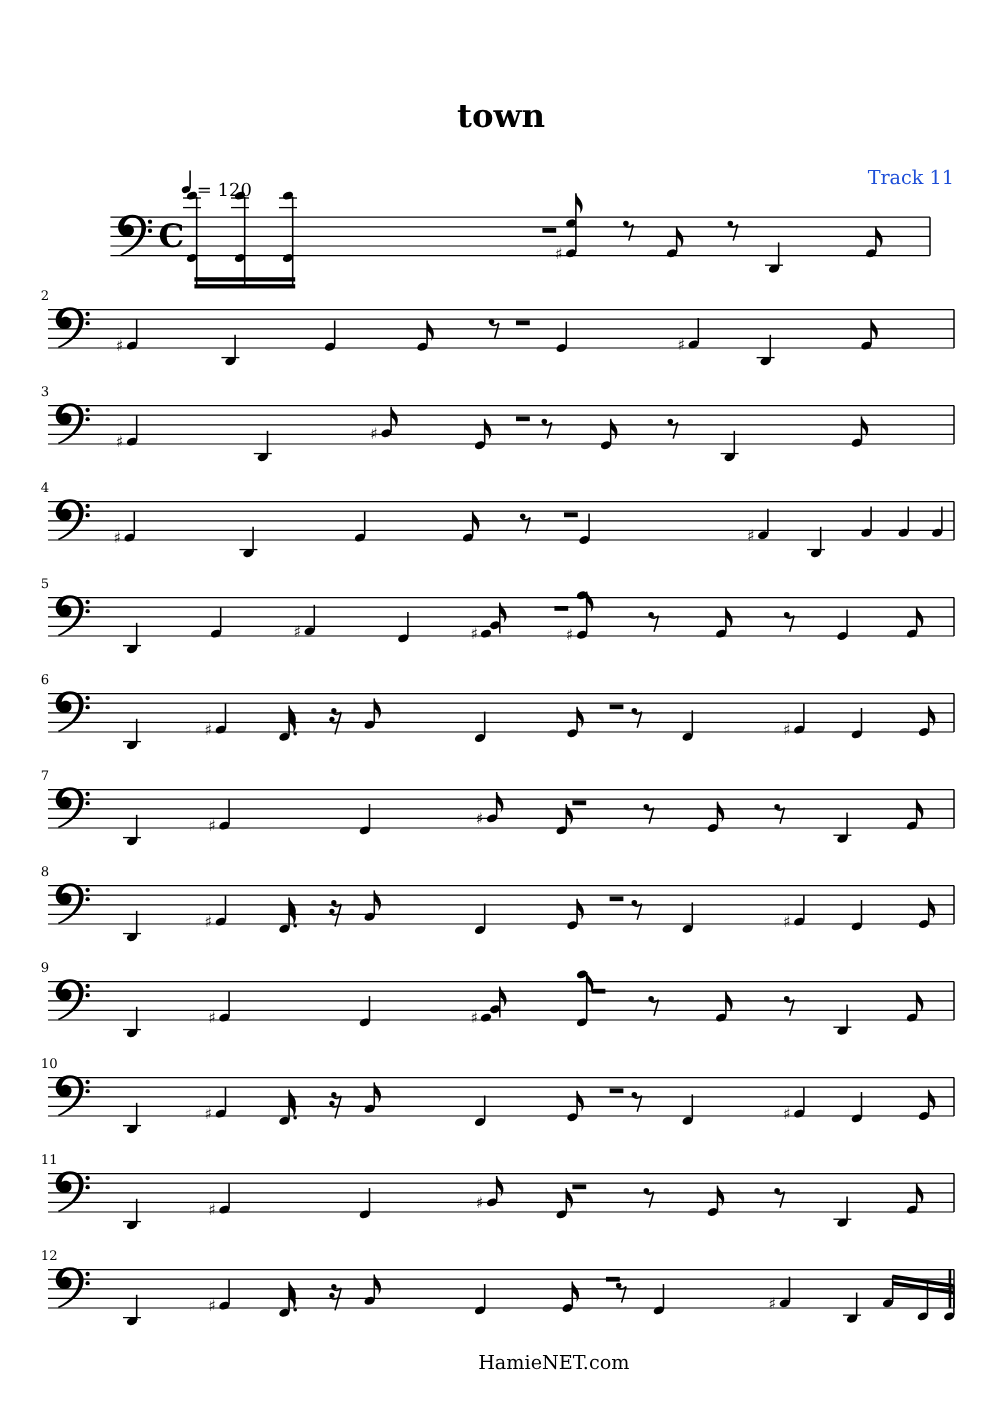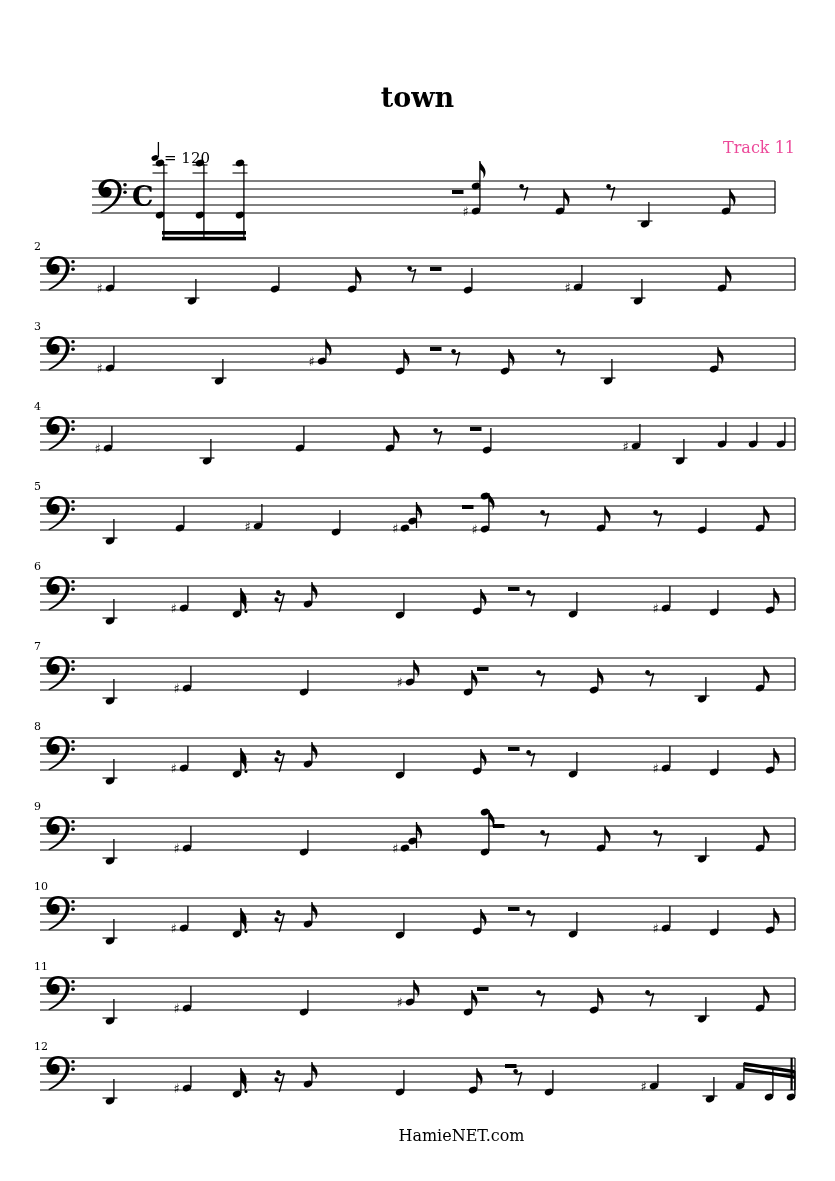--- a/index.html
+++ b/index.html
@@ -1,20 +1,20 @@
 <!DOCTYPE html>
 <html><head>
 <meta charset="utf-8">
 <style>
   html,body{margin:0;padding:0;background:#ffffff;}
   body{width:835px;height:1181px;position:relative;font-family:"DejaVu Serif",serif;}
   #page{position:absolute;inset:0;background:#ffffff;overflow:hidden;}
   .title{position:absolute;left:0;width:835px;top:82px;text-align:center;
          font-weight:bold;font-size:27px;color:#000;font-family:"DejaVu Serif",serif;}
-  .track{position:absolute;right:40px;top:138px;font-size:16px;color:#ec4899;}
+  .track{position:absolute;right:40px;top:138px;font-size:16px;color:#1d4ed8;}
   .footer{position:absolute;left:0;width:835px;top:1126px;text-align:center;font-size:16px;color:#000;margin-left:44px;}
   #score-container{position:absolute;inset:0;}
   svg text{user-select:none;}
 </style>
 </head>
 <body>
 
 <div id="page">
   <div class="title">town</div>
   <div class="track">Track 11</div>

